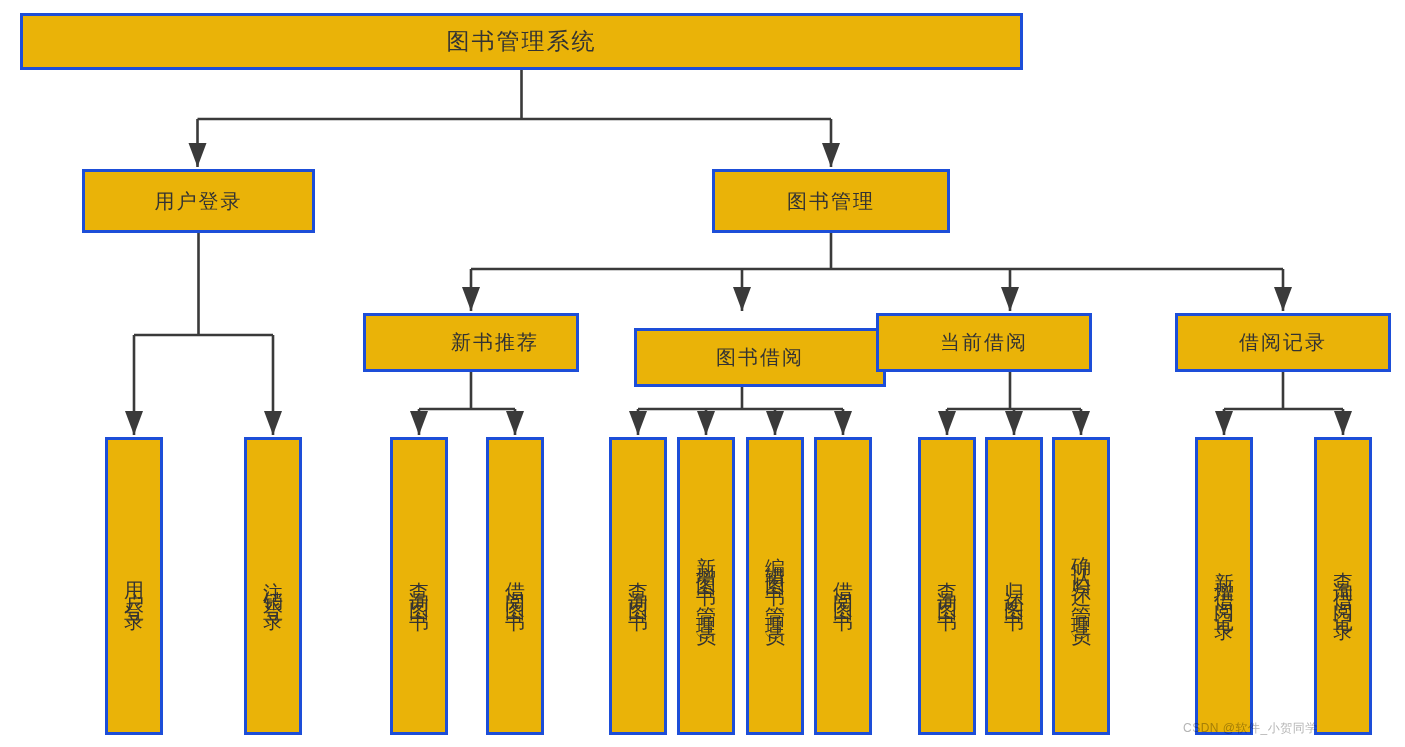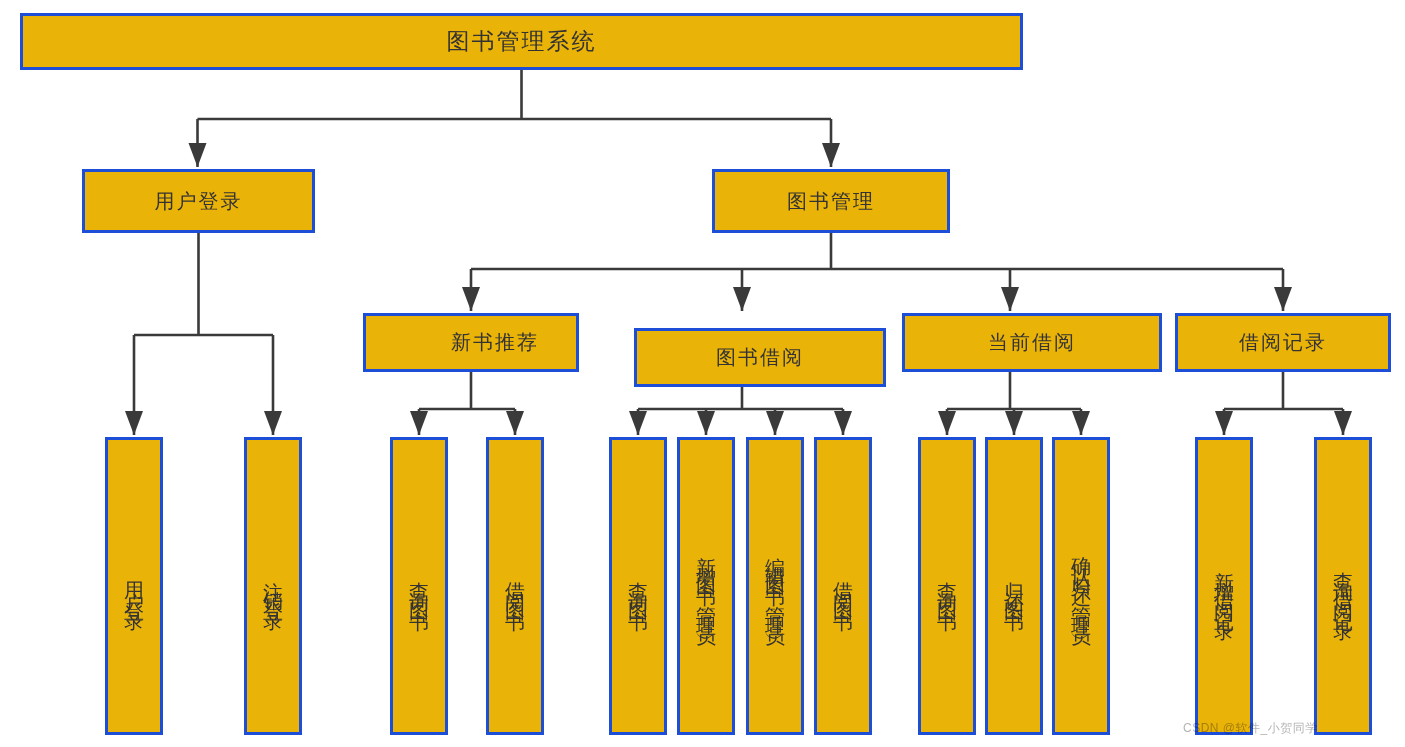--- a/index.html
+++ b/index.html
@@ -108,21 +108,21 @@
     </g>
   </svg>
 
   <div class="node root-node" style="left:20px; top:13px; width:1003px; height:57px;">图书管理系统</div>
 
   <div class="node" style="left:82px; top:169px; width:233px; height:64px;">用户登录</div>
   <div class="node" style="left:712px; top:169px; width:238px; height:64px;">图书管理</div>
 
   <div class="node" style="left:363px; top:313px; width:216px; height:59px;padding-left:48px;">新书推荐</div>
   <div class="node" style="left:634px; top:328px; width:252px; height:59px;">图书借阅</div>
-  <div class="node" style="left:902px; top:313px; width:260px; height:59px;">当前借阅</div>
+  <div class="node" style="left:876px; top:313px; width:216px; height:59px;">当前借阅</div>
   <div class="node" style="left:1175px; top:313px; width:216px; height:59px;">借阅记录</div>
 
   <div class="node vnode" style="left:105px; top:437px; width:58px; height:298px;">用户登录</div>
   <div class="node vnode" style="left:244px; top:437px; width:58px; height:298px;">注销登录</div>
 
   <div class="node vnode" style="left:390px; top:437px; width:58px; height:298px;">查询图书</div>
   <div class="node vnode" style="left:486px; top:437px; width:58px; height:298px;">借阅图书</div>
 
   <div class="node vnode" style="left:609px; top:437px; width:58px; height:298px;">查询图书</div>
   <div class="node vnode" style="left:677px; top:437px; width:58px; height:298px;">新增图书（管理员）</div>

